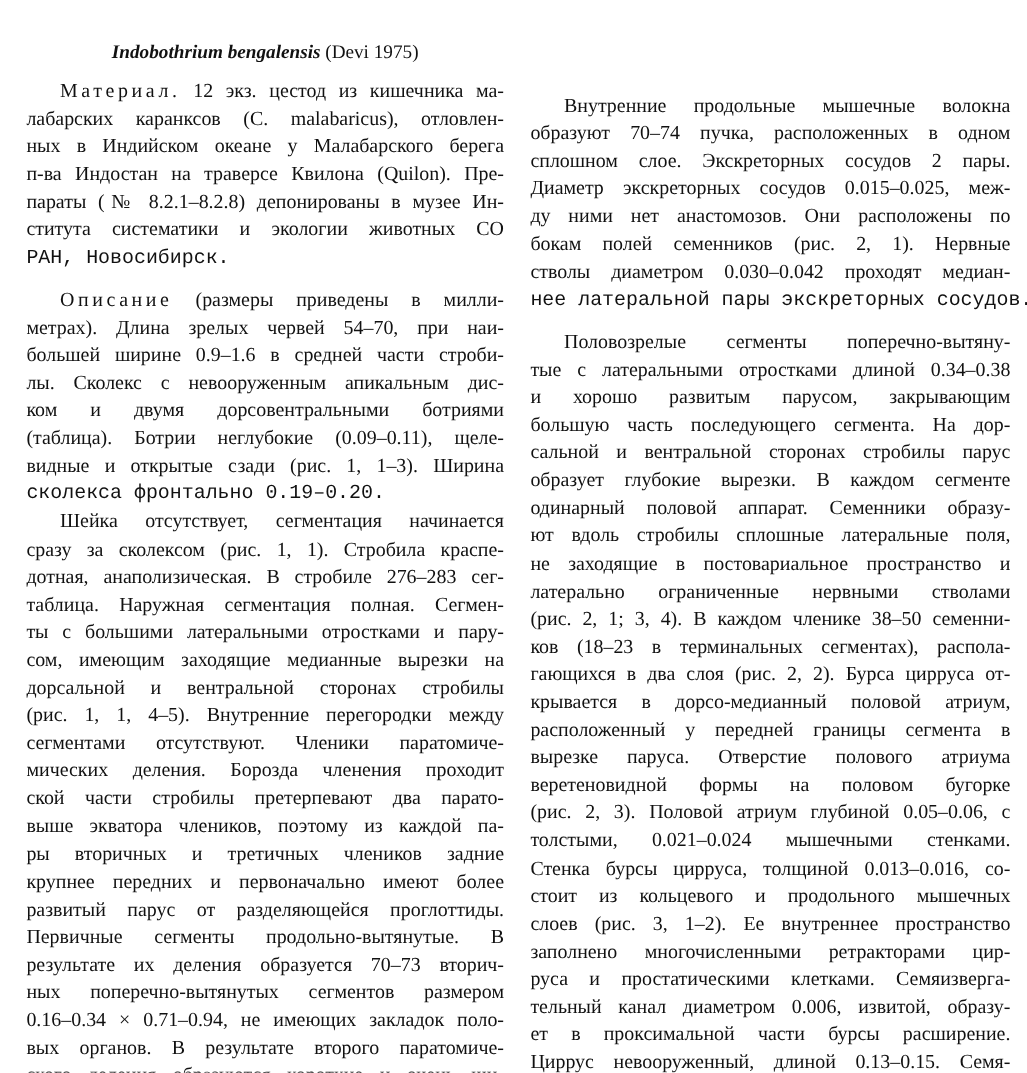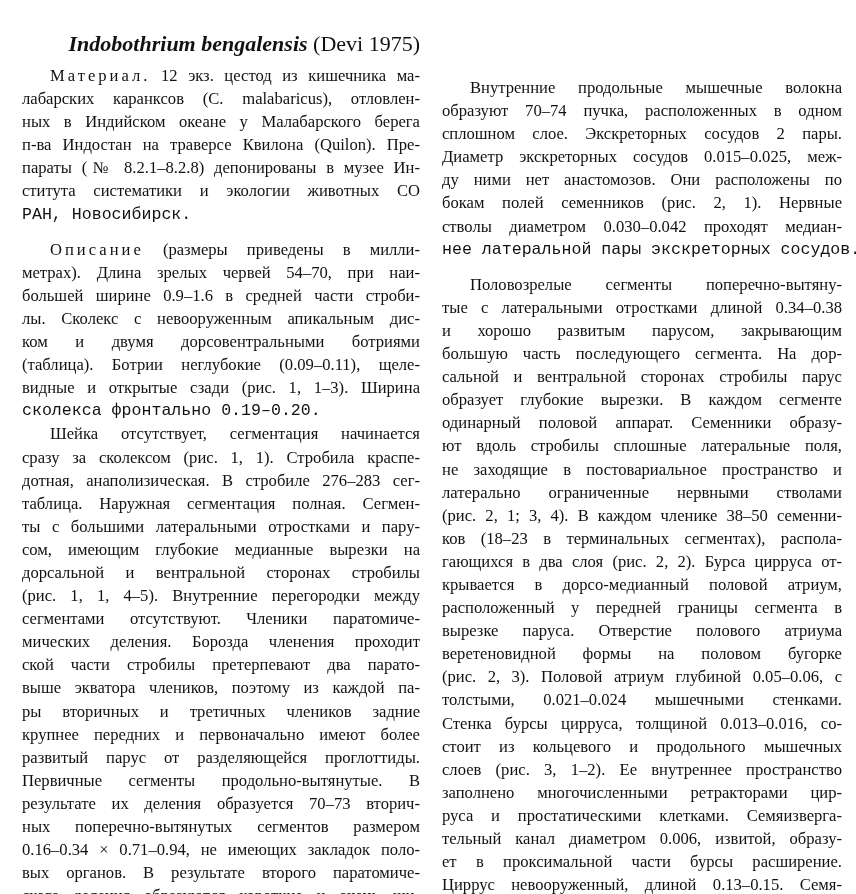--- a/index.html
+++ b/index.html
@@ -1,22 +1,22 @@
 <!DOCTYPE html>
 <html><head>
 <meta charset="utf-8">
 <style>
   html, body { margin: 0; padding: 0; background: #ffffff; }
   body { width: 856px; height: 894px; position: relative; overflow: hidden;
          font-family: "Liberation Serif", "DejaVu Serif", serif; color: #111; }
   .col { position: absolute; font-size: 16.6px; line-height: 23.1px; }
   .left { left: 22px; top: 64px; width: 398px; }
   .right { left: 442px; top: 76px; width: 400px; }
-  .title { position: absolute; left: 22px; width: 398px; top: 32px; text-align: right;
-           font-size: 22px; line-height: 24px; }
+  .title { position: absolute; left: 22px; width: 398px; top: 32px; text-align: center;
+           font-size: 16px; line-height: 24px; }
   .title i { font-weight: bold; }
   .line { display: block; white-space: nowrap; text-align: justify; text-align-last: justify; height: 23.1px; }
   .line.last { text-align-last: left; font-family: Liberation Mono, monospace; }
   .indent { padding-left: 28px; }
   .para { margin: 0; }
   .gap { height: 12px; }
   .spaced { letter-spacing: 3px; }
 </style>
 </head>
 <body>
@@ -46,21 +46,21 @@
     <span class="line">(таблица). Ботрии неглубокие (0.09–0.11), щеле-</span>
     <span class="line">видные и открытые сзади (рис. 1, 1–3). Ширина</span>
     <span class="line last">сколекса фронтально 0.19–0.20.</span>
   </div>
   <div class="para">
     <span class="line indent">Шейка отсутствует, сегментация начинается</span>
     <span class="line">сразу за сколексом (рис. 1, 1). Стробила краспе-</span>
     <span class="line">дотная, анаполизическая. В стробиле 276–283 сег-</span>
     <span class="line">таблица. Наружная сегментация полная. Сегмен-</span>
     <span class="line">ты с большими латеральными отростками и пару-</span>
-    <span class="line">сом, имеющим глубокие медианные вырезки на</span>
+    <span class="line">сом, имеющим заходящие медианные вырезки на</span>
     <span class="line">дорсальной и вентральной сторонах стробилы</span>
     <span class="line">(рис. 1, 1, 4–5). Внутренние перегородки между</span>
     <span class="line">сегментами отсутствуют. Членики паратомиче-</span>
     <span class="line">мических деления. Борозда членения проходит</span>
     <span class="line">ской части стробилы претерпевают два парато-</span>
     <span class="line">выше экватора члеников, поэтому из каждой па-</span>
     <span class="line">ры вторичных и третичных члеников задние</span>
     <span class="line">крупнее передних и первоначально имеют более</span>
     <span class="line">развитый парус от разделяющейся проглоттиды.</span>
     <span class="line">Первичные сегменты продольно-вытянутые. В</span>

